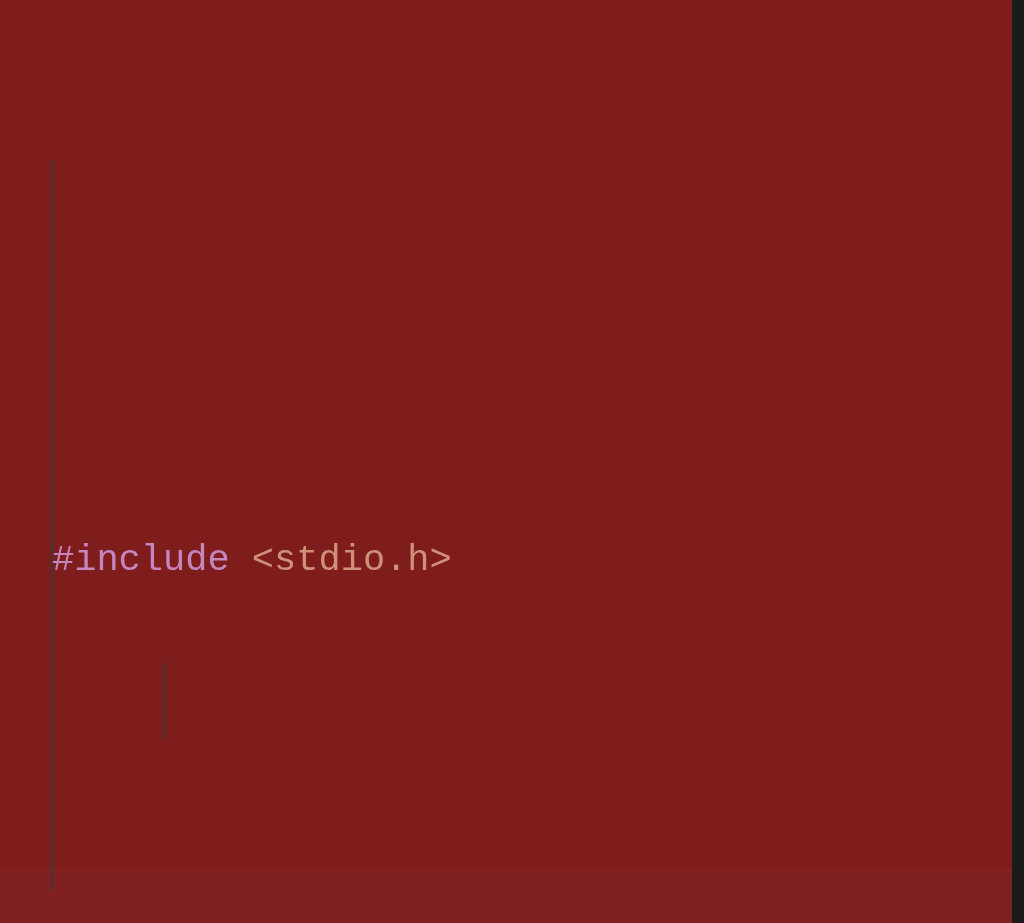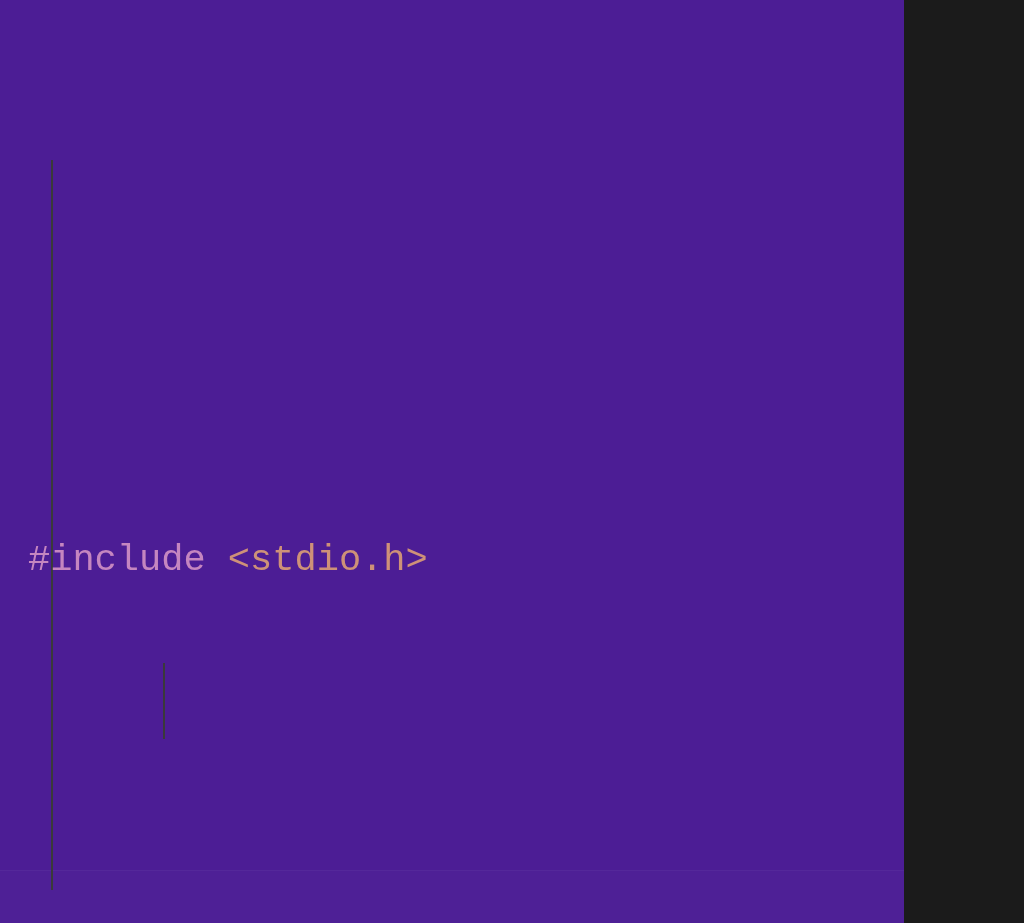--- a/index.html
+++ b/index.html
@@ -4,23 +4,23 @@
 <style>
   html,body{
     margin:0;padding:0;
     width:1024px;height:923px;
     background:#1b1b1b;
     overflow:hidden;
     font-family:"Consolas","Courier New",monospace;
   }
   .editor{
     box-sizing:border-box;
-    width:904px;height:923px;
-    background:#4c1d95;
-    padding:20px 0 0 28px;
+    width:1012px;height:923px;
+    background:#7f1d1d;
+    padding:20px 0 0 52px;
     font-size:37px;
     line-height:72px;
     white-space:pre;
     color:#d4d4d4;
     position:relative;
   }
   .line{
     display:block;
     position:relative;
   }

